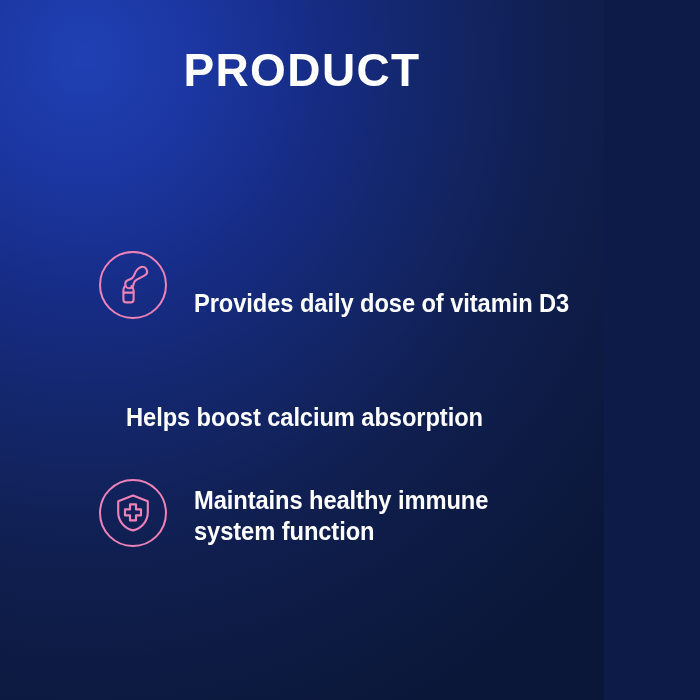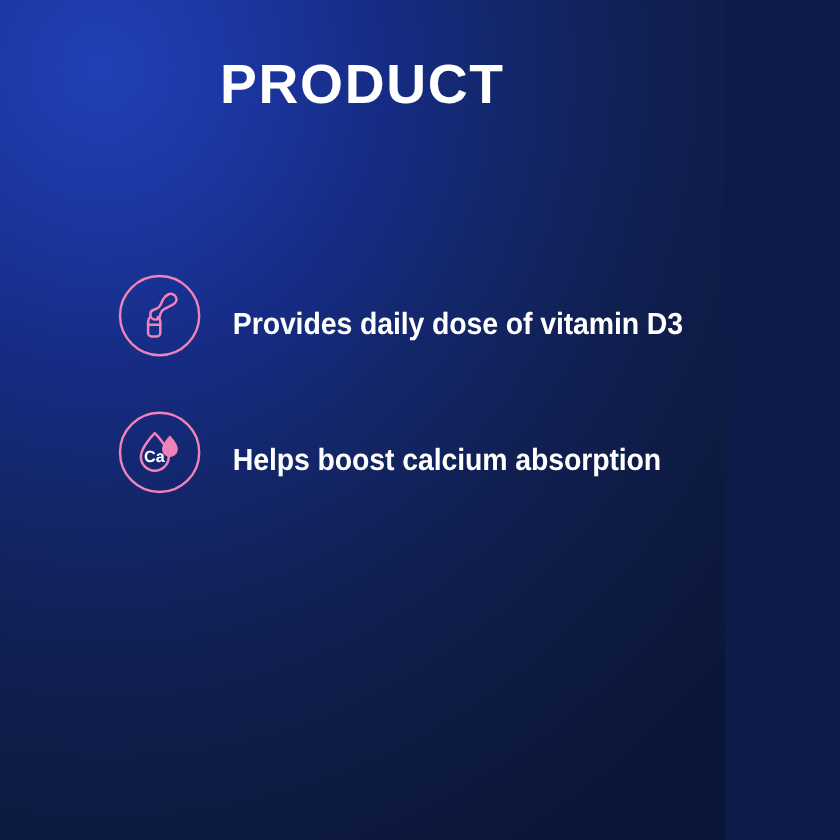--- a/index.html
+++ b/index.html
@@ -46,21 +46,21 @@
 
   
   .benefits {
     position:absolute;
     top:205px; left:99px;
     width:560px;
   }
 
   .benefit {
     display:flex;
-    align-items:center;
+    align-items:flex-end;
     height:114px;
   }
 
   .icon-circle {
     flex:0 0 auto;
     width:68px; height:68px;
     border:2px solid #ef83b8;
     border-radius:50%;
     display:flex;
     align-items:center;
@@ -104,27 +104,29 @@
           <path d="M15.4 23.9c-1.3 1.0-2.0 2.5-2.0 4.2l0 9.4c0 1.6 1.3 2.9 2.9 2.9l4.4 0
                    c1.6 0 2.9-1.3 2.9-2.9l0-9.0c0-2.0-0.7-3.3-2.1-4.3"></path>
           <path d="M13.6 30.6l9.9 0"></path>
         </svg>
       </span>
       <div class="benefit-text">Provides daily dose of vitamin D3</div>
     </div>
 
 
     <div class="benefit">
-      <span class="icon-circle">
-        <svg width="48" height="48" viewBox="0 0 48 48" fill="none">
-          <path d="M20.0 8.0c0 0 11.6 11.4 11.6 19.6 0 6.4-5.2 11.6-11.6 11.6
-                   S8.4 34.0 8.4 27.6C8.4 19.4 20.0 8.0 20.0 8.0z" stroke="#ef83b8" stroke-width="2.1" stroke-linejoin="round"></path>
-          <path d="M32.6 10.0c0 0 6.6 6.5 6.6 11.2 0 3.65-2.96 6.6-6.6 6.6
-                   s-6.6-2.95-6.6-6.6C26.0 16.5 32.6 10.0 32.6 10.0z" fill="#ef83b8"></path>
-          <text x="19.6" y="32.4" text-anchor="middle" font-family="'Liberation Sans', sans-serif" font-size="13.5" font-weight="700" fill="#ffffff">Ca</text>
-        </svg>
-      </span>
       <div class="benefit-text">Helps boost calcium absorption</div>
     </div>
 
+    <div class="benefit two-line">
+      <span class="icon-circle">
+        <svg width="44" height="44" viewBox="0 0 44 44" fill="none" stroke="#ef83b8" stroke-width="2.1" stroke-linejoin="round" stroke-linecap="round">
+          <path d="M22.0 4.6L7.2 10.2v11.0c0 8.6 6.1 16.3 14.8 18.2
+                   8.7-1.9 14.8-9.6 14.8-18.2V10.2L22.0 4.6z"></path>
+          <path d="M19.0 13.4h6.0v5.0h5.0v6.0h-5.0v5.0h-6.0v-5.0h-5.0v-6.0h5.0z"></path>
+        </svg>
+      </span>
+      <div class="benefit-text">Maintains healthy immune
+system function</div>
+    </div>
 
   </div>
 </div>
 
 </body></html>

